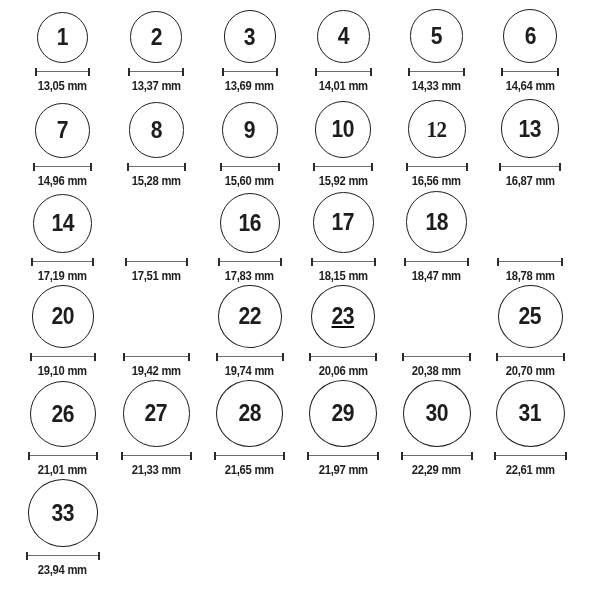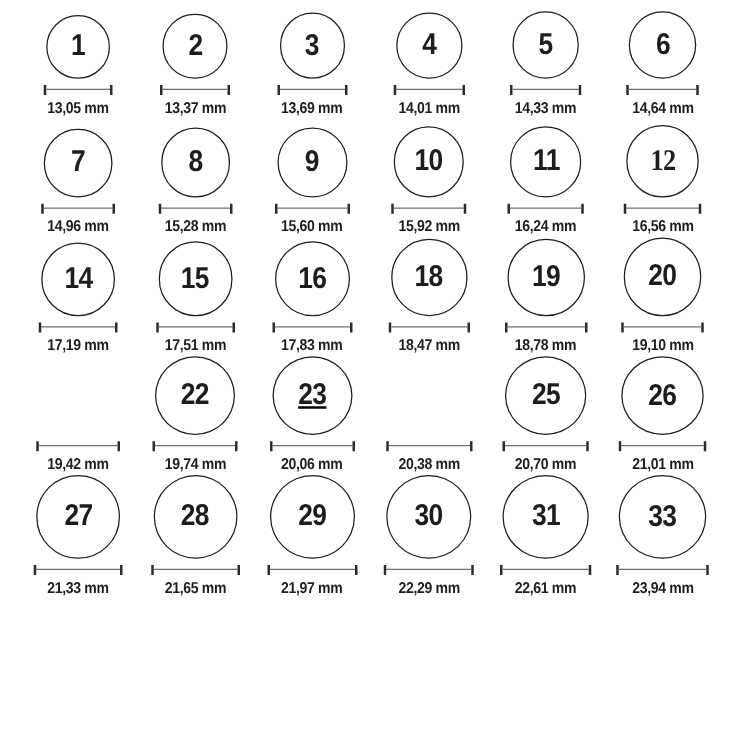--- a/index.html
+++ b/index.html
@@ -170,86 +170,89 @@
   <div class="cell">
     <div class="circle" style="width: 56.4px; height: 56.4px;">
       <span class="size-num">10</span>
     </div>
     <div class="measure" style="width: 56px;">
       <span class="bar"></span>
     </div>
     <span class="mm-label">15,92 mm</span>
   </div>
 
-  <div class="cell">
-    <div class="circle" style="width: 57px; height: 57px;">
-      <span class="size-num">11</span>
-    </div>
-    <div class="measure" style="width: 57px;">
-      <span class="bar"></span>
-    </div>
-    <span class="mm-label">16,24 mm</span>
-  </div>
 
   <div class="cell">
     <div class="circle" style="width: 57.6px; height: 57.6px; font-family: Liberation Serif, serif;">
       <span class="size-num">12</span>
     </div>
     <div class="measure" style="width: 58px;">
       <span class="bar"></span>
     </div>
     <span class="mm-label">16,56 mm</span>
   </div>
 
+  <div class="cell">
+    <div class="circle" style="width: 58.2px; height: 58.2px;">
+      <span class="size-num">13</span>
+    </div>
+    <div class="measure" style="width: 58px;">
+      <span class="bar"></span>
+    </div>
+    <span class="mm-label">16,87 mm</span>
+  </div>
 
   <div class="cell">
     <div class="circle" style="width: 58.8px; height: 58.8px;">
       <span class="size-num">14</span>
     </div>
     <div class="measure" style="width: 59px;">
       <span class="bar"></span>
     </div>
     <span class="mm-label">17,19 mm</span>
   </div>
 
   <div class="cell">
-    <div class="circle" style="width: 59.4px; height: 59.4px;">
-      <span class="size-num">15</span>
-    </div>
     <div class="measure" style="width: 59px;">
       <span class="bar"></span>
     </div>
     <span class="mm-label">17,51 mm</span>
   </div>
 
   <div class="cell">
     <div class="circle" style="width: 60px; height: 60px;">
       <span class="size-num">16</span>
     </div>
     <div class="measure" style="width: 60px;">
       <span class="bar"></span>
     </div>
     <span class="mm-label">17,83 mm</span>
   </div>
 
+  <div class="cell">
+    <div class="circle" style="width: 60.6px; height: 60.6px;">
+      <span class="size-num">17</span>
+    </div>
+    <div class="measure" style="width: 61px;">
+      <span class="bar"></span>
+    </div>
+    <span class="mm-label">18,15 mm</span>
+  </div>
 
   <div class="cell">
     <div class="circle" style="width: 61.2px; height: 61.2px;">
       <span class="size-num">18</span>
     </div>
     <div class="measure" style="width: 61px;">
       <span class="bar"></span>
     </div>
     <span class="mm-label">18,47 mm</span>
   </div>
 
   <div class="cell">
-    <div class="circle" style="width: 61.8px; height: 61.8px;">
-      <span class="size-num">19</span>
-    </div>
     <div class="measure" style="width: 62px;">
       <span class="bar"></span>
     </div>
     <span class="mm-label">18,78 mm</span>
   </div>
 
   <div class="cell">
     <div class="circle" style="width: 62.4px; height: 62.4px;">
       <span class="size-num">20</span>
     </div>

